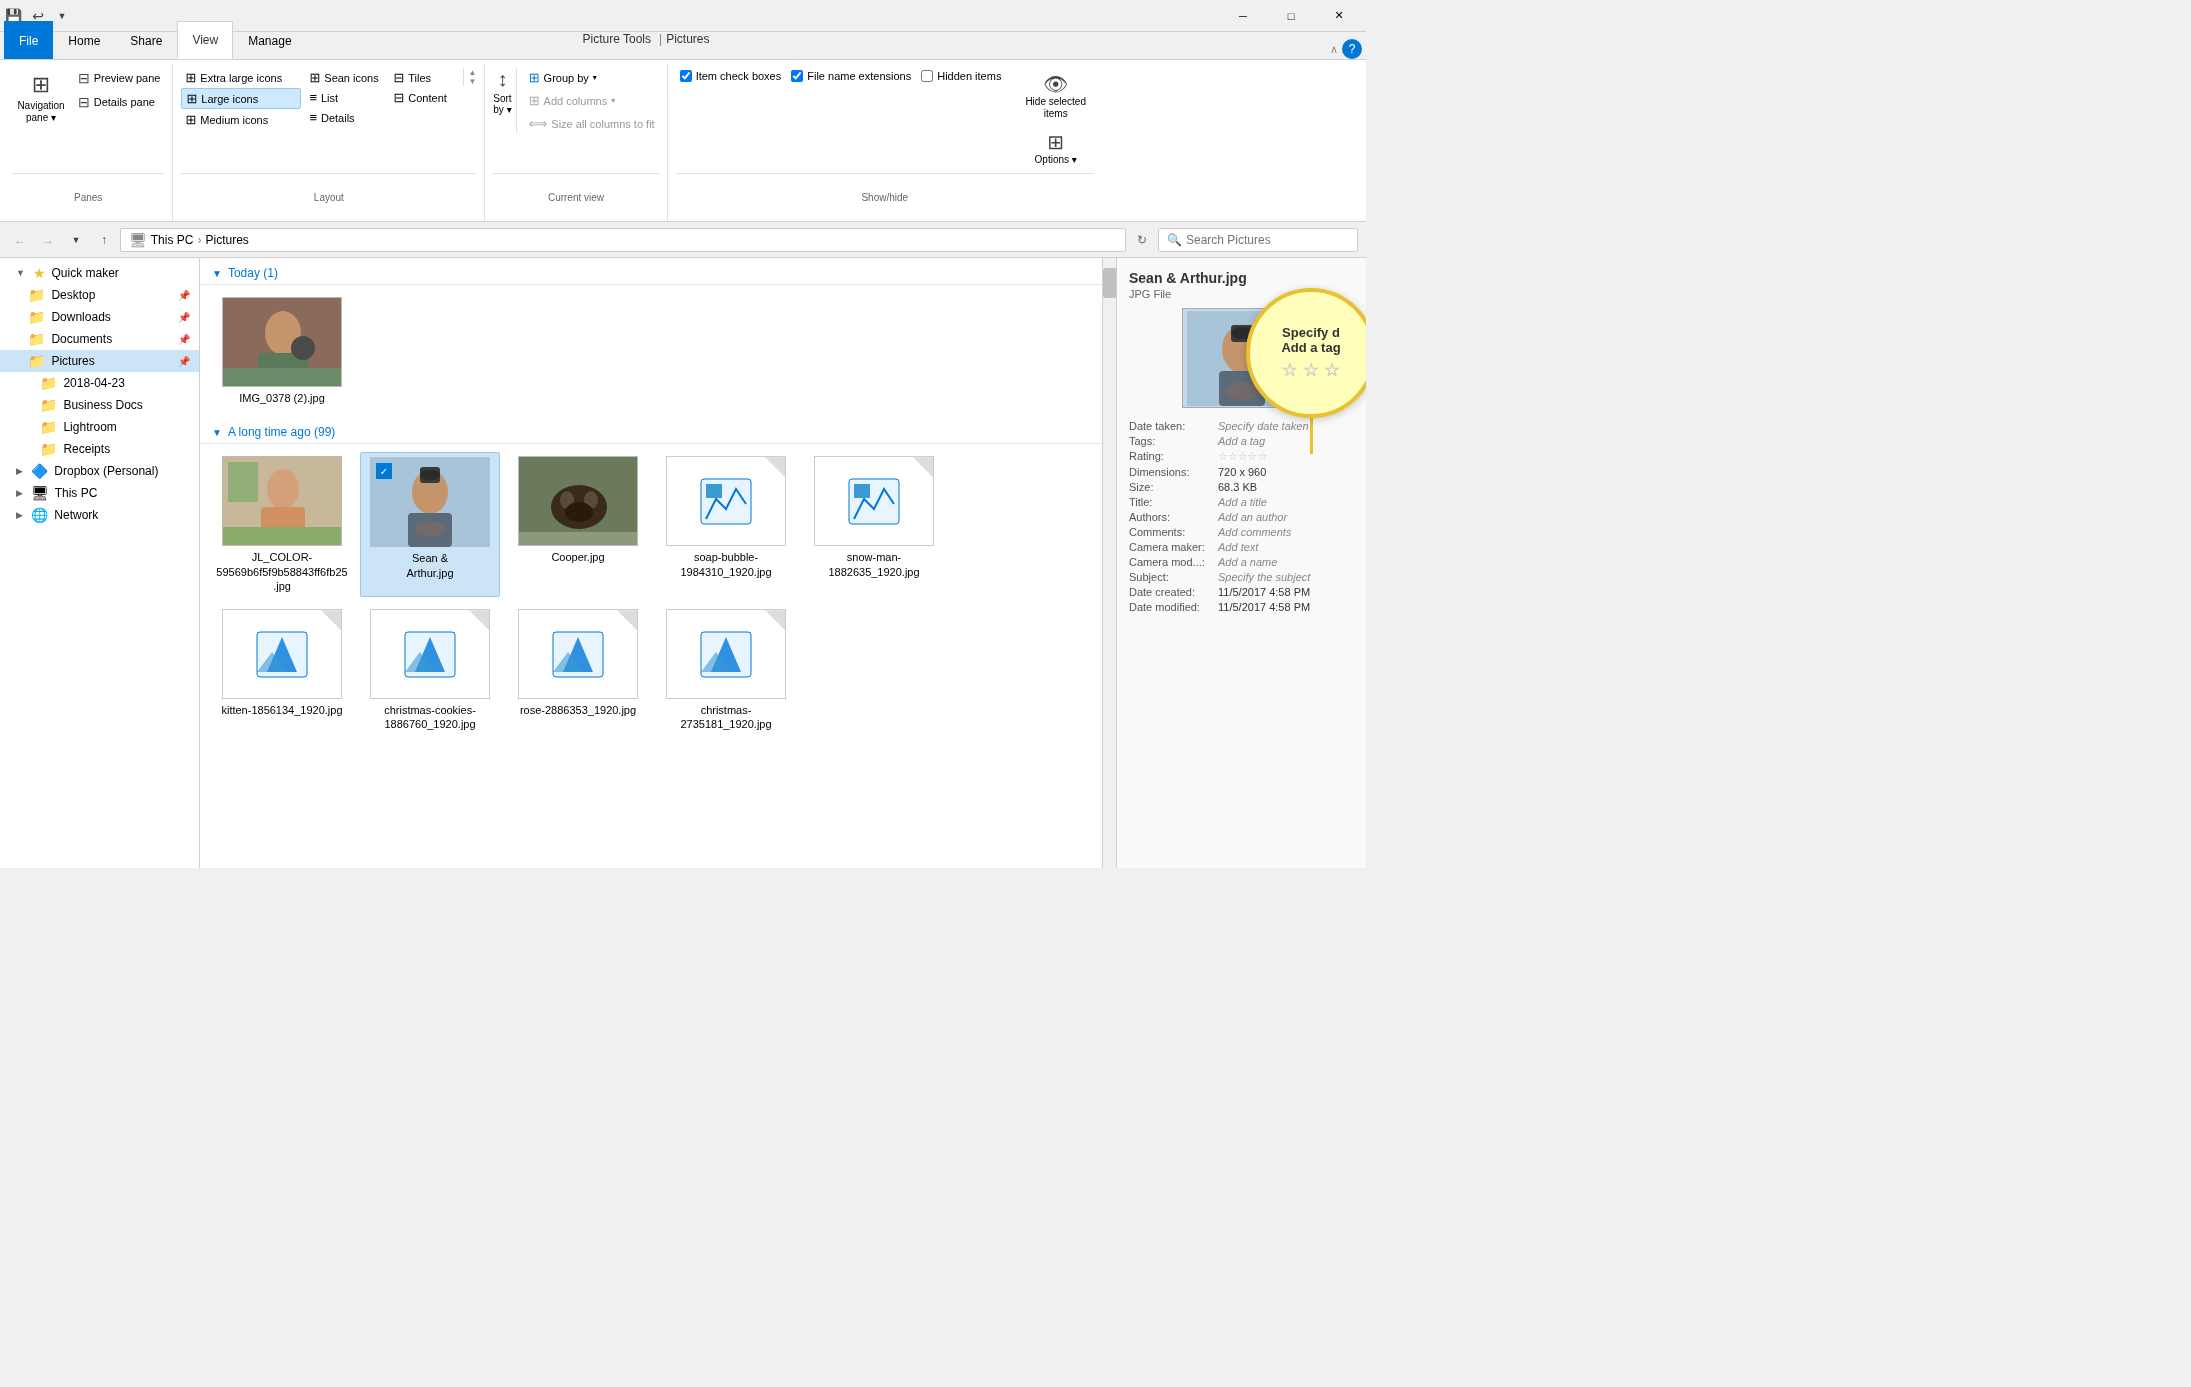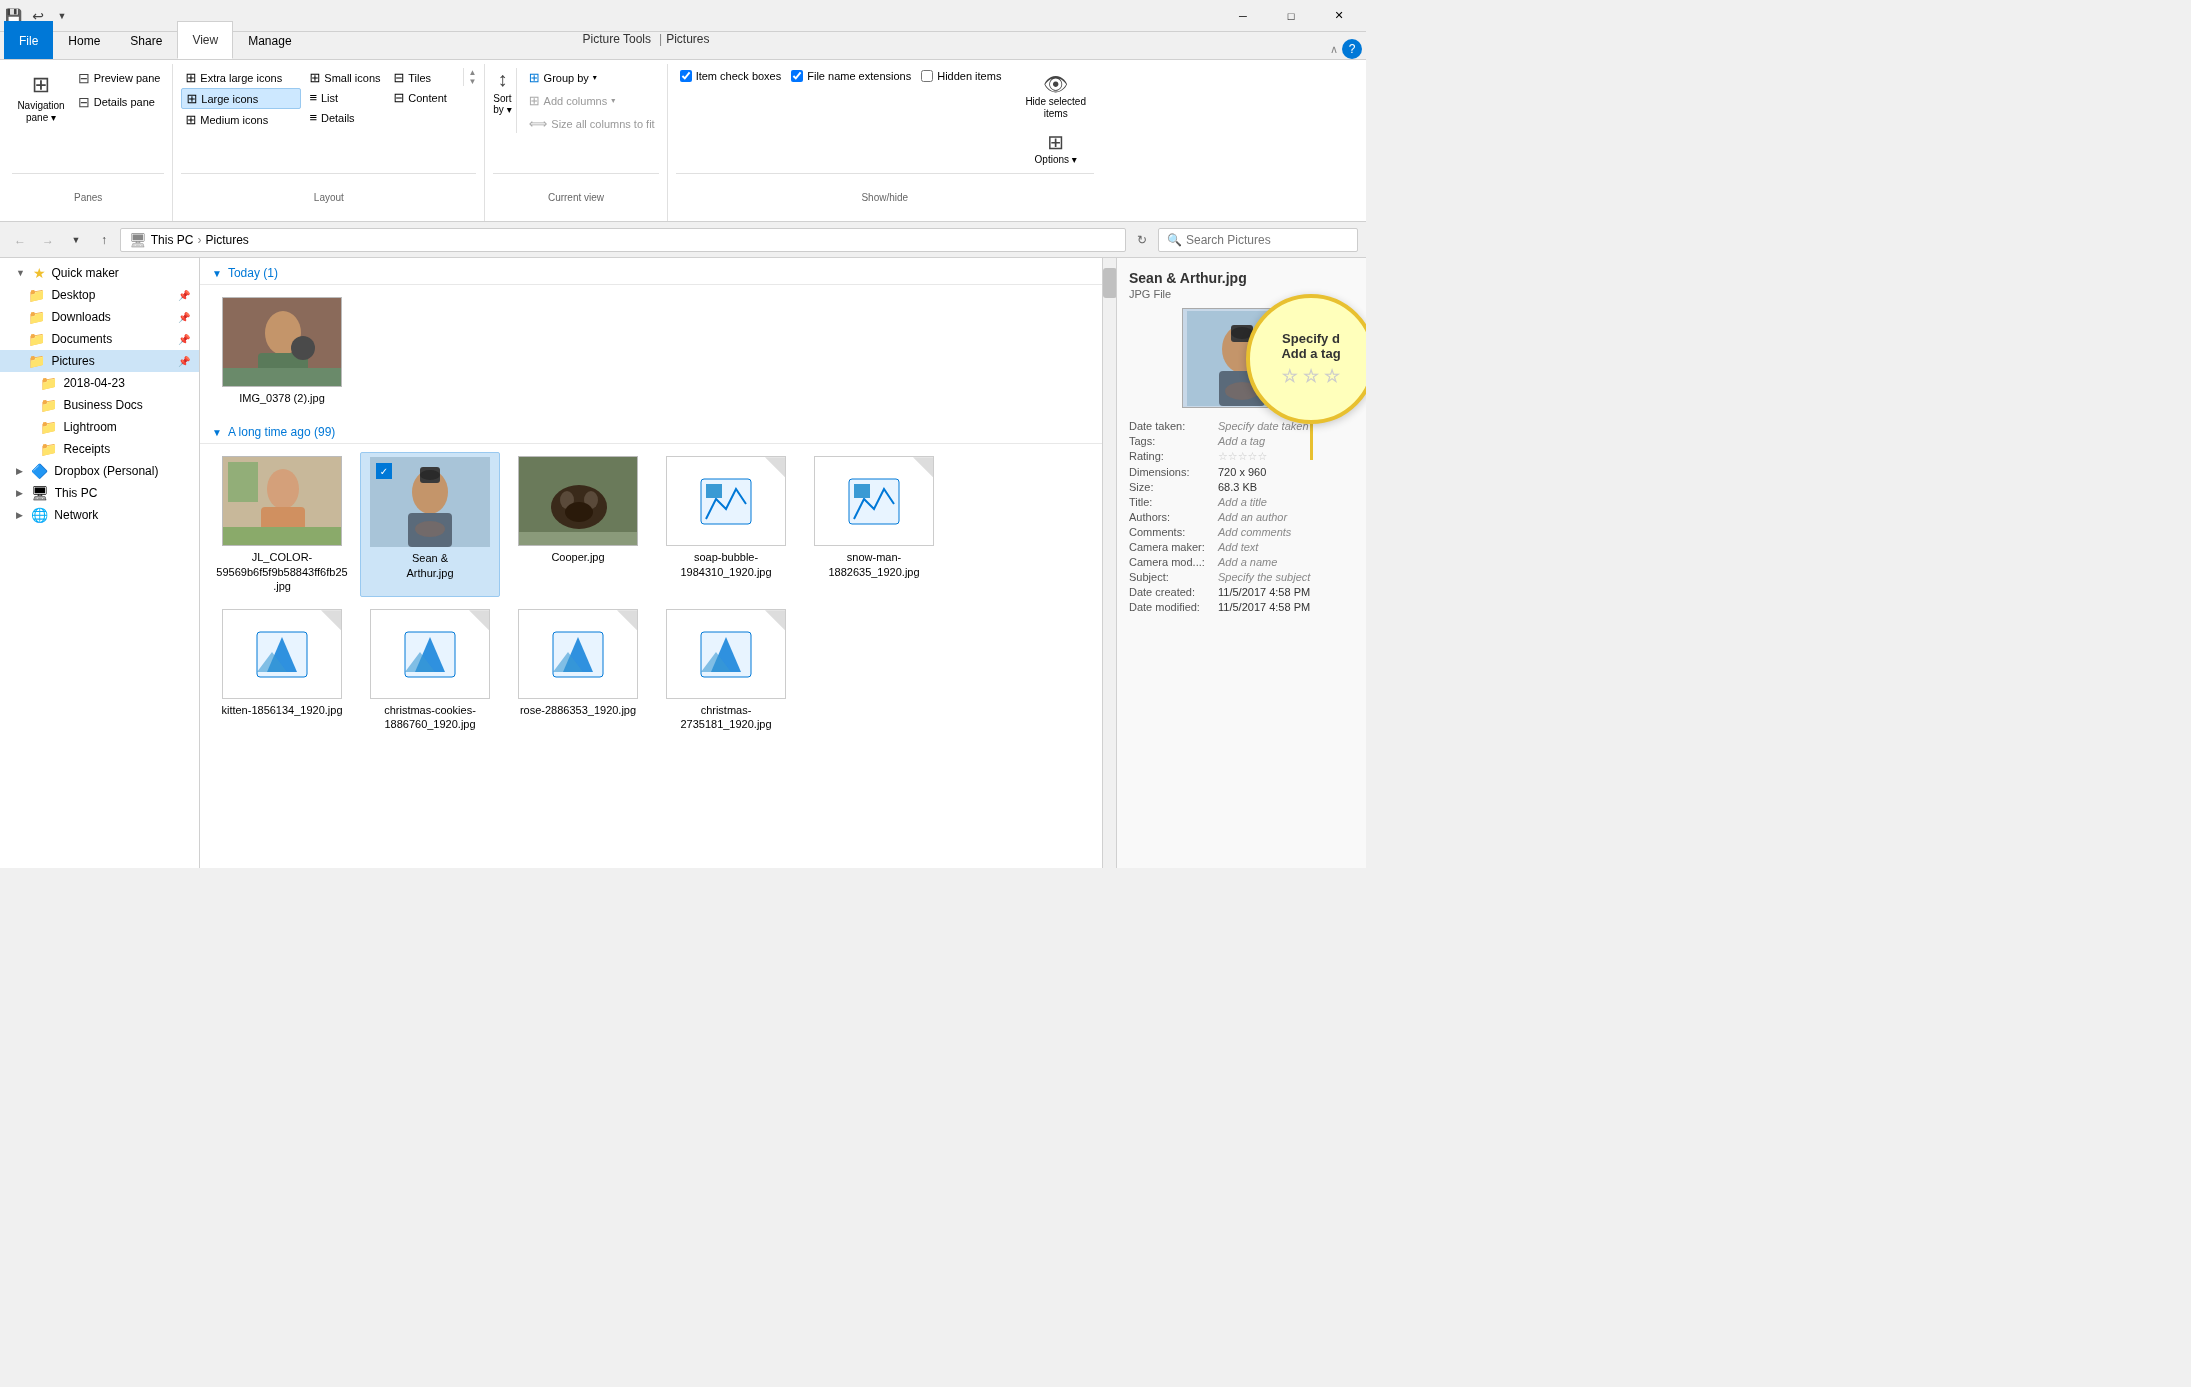--- a/index.html
+++ b/index.html
@@ -210,21 +210,21 @@
           <span>Large icons</span>
         </div>
         <div class="ribbon-btn-small">
           <div style="font-size:13px;">⊞</div>
           <span>Medium icons</span>
         </div>
       </div>
       <div style="display:flex; flex-direction:column; gap:1px; min-width:80px;">
         <div class="ribbon-btn-small">
           <div style="font-size:13px;">⊞</div>
-          <span>Small icons</span>
+          <span>Sean icons</span>
         </div>
         <div class="ribbon-btn-small">
           <div style="font-size:13px;">≡</div>
           <span>List</span>
         </div>
         <div class="ribbon-btn-small">
           <div style="font-size:13px;">≡</div>
           <span>Details</span>
         </div>
       </div>
@@ -528,21 +528,21 @@
       </div>
     </div>
 
     <div class="scrollbar-track">
       <div style="width:14px; height:30px; background:#c0c0c0; margin-top:10px; border-radius:3px; cursor:pointer;"></div>
     </div>
   </div>
 
   <div class="preview-pane" style="position:relative;">
 
-    <div style="position:absolute; right:-10px; top:36px; z-index:200;">
+    <div style="position:absolute; right:-10px; top:30px; z-index:200;">
       <div style="
         width:130px; height:130px; background:#ffffbb; border:4px solid #e8c030;
         border-radius:50%; display:flex; flex-direction:column; align-items:center;
         justify-content:center; font-size:13px; font-weight:700; color:#333;
         box-shadow:0 2px 8px rgba(0,0,0,0.2); position:relative;
       ">
         <div>Specify d</div>
         <div>Add a tag</div>
         <div style="color:#ccc; font-size:18px; margin-top:4px;">☆ ☆ ☆</div>
       </div>

